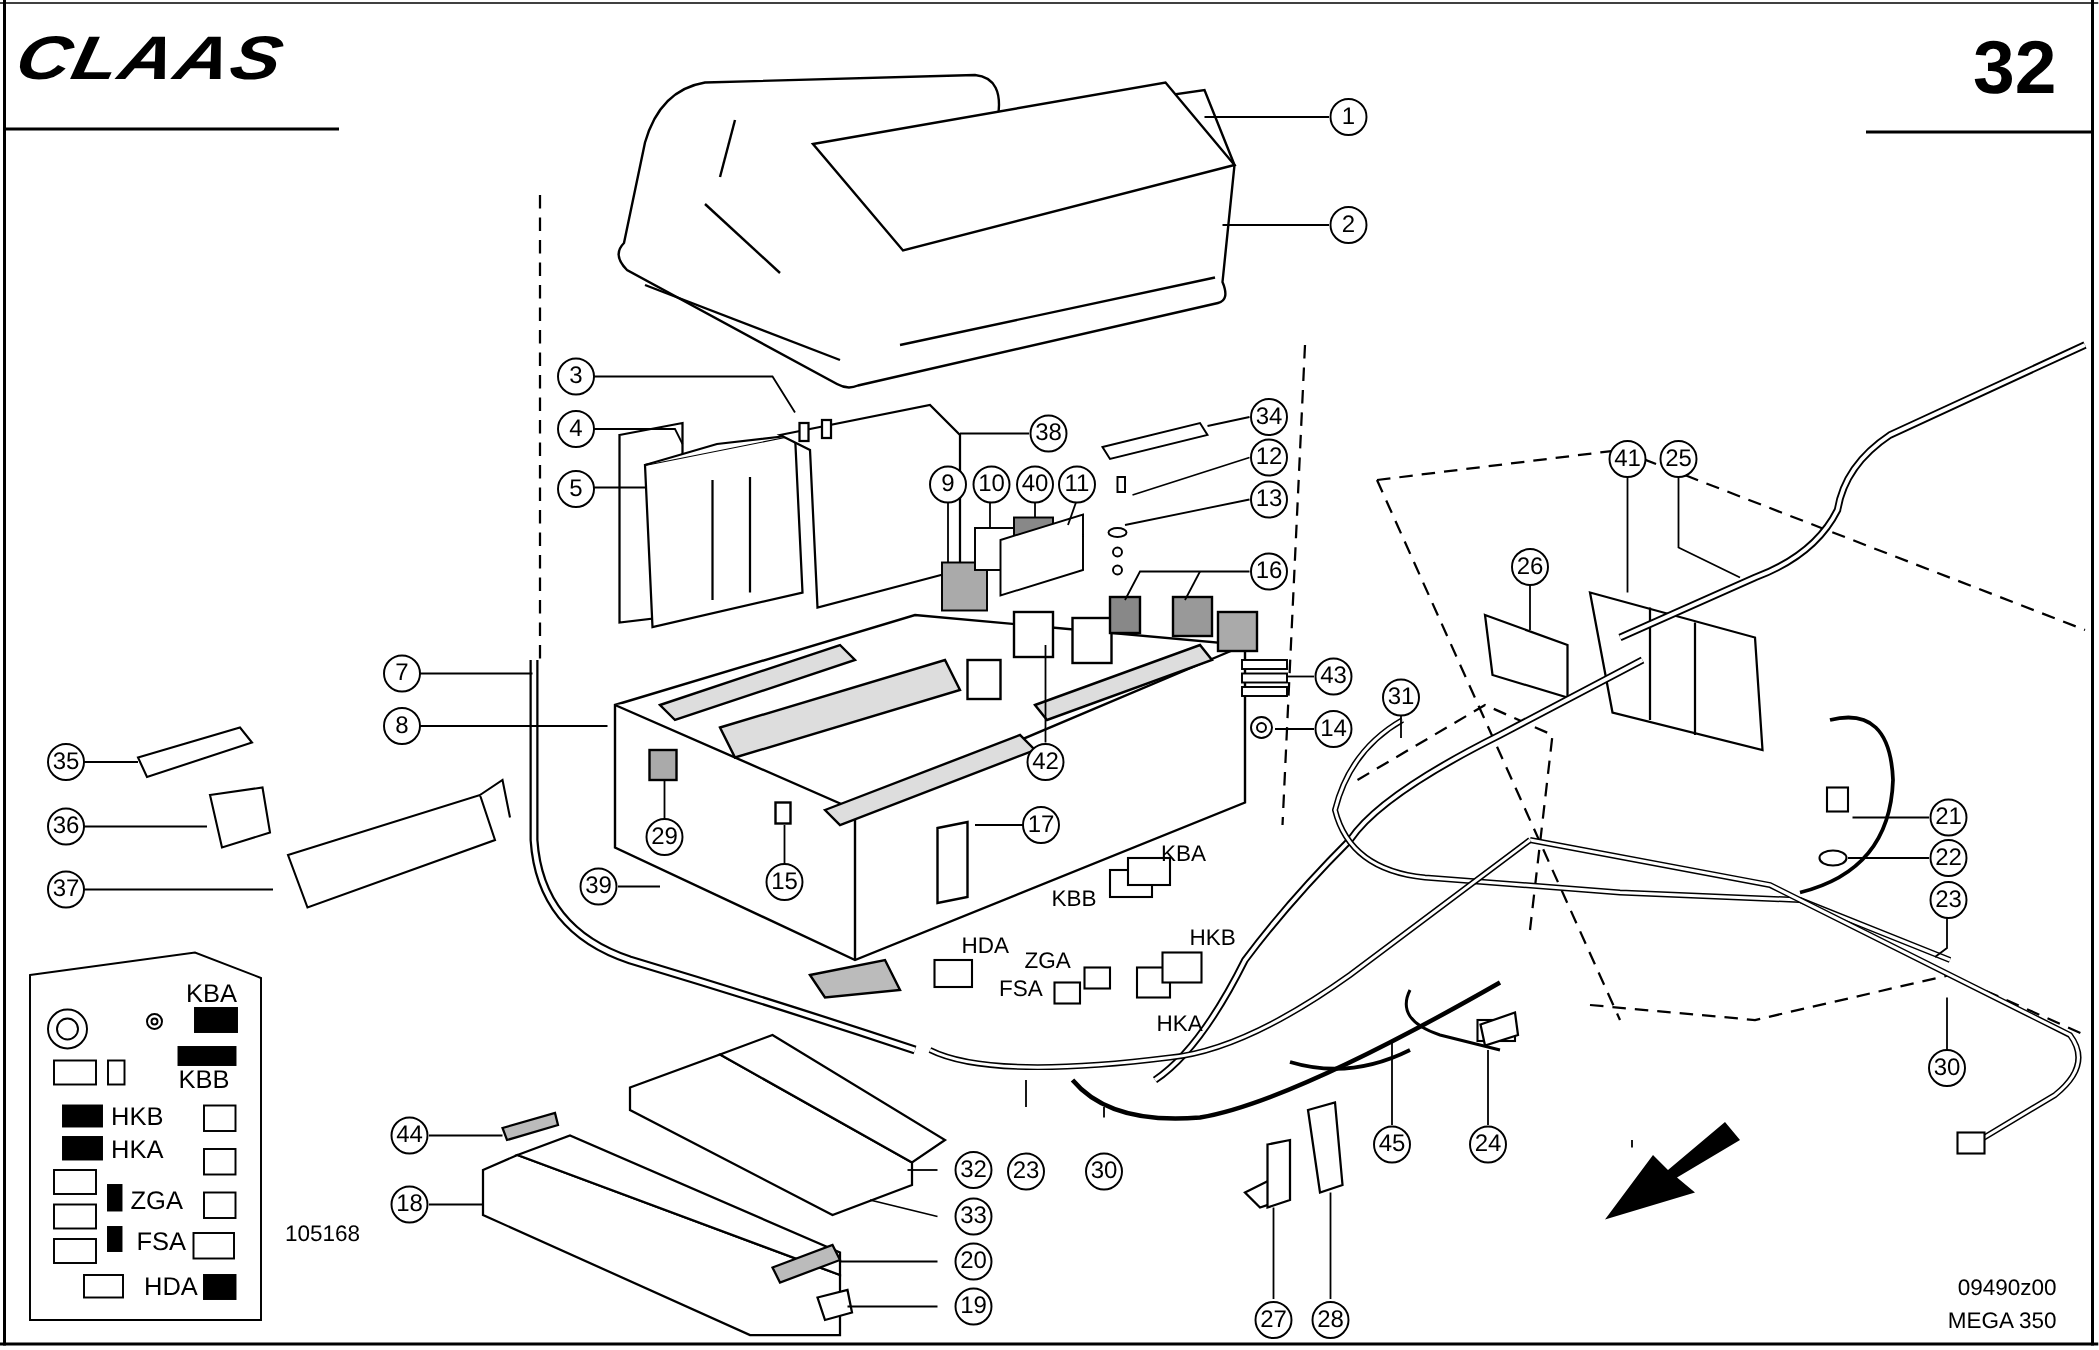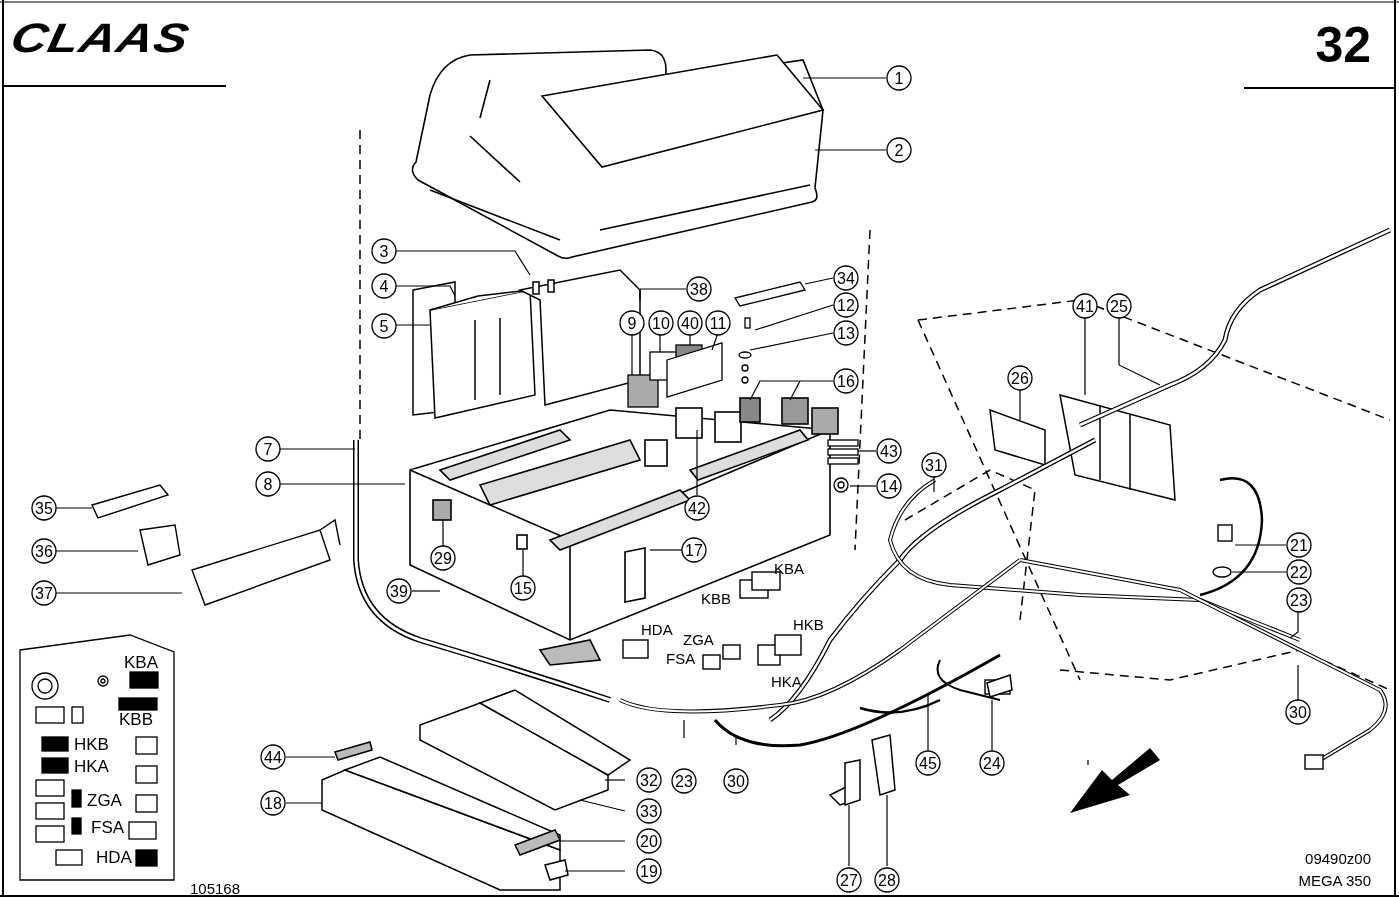--- a/index.html
+++ b/index.html
@@ -1,20 +1,20 @@
 <!DOCTYPE html>
 <html><head>
 <meta charset="utf-8">
 <style>
   html, body { margin: 0; padding: 0; background: #ffffff; }
   body { width: 1399px; height: 900px; position: relative; overflow: hidden; font-family: "Liberation Sans", sans-serif; color: #000; }
   #sheet { position: absolute; left: 0; top: 0; width: 1399px; height: 900px; }
   .logo { position: absolute; left: 16px; top: 18px; font-family: "Liberation Sans", sans-serif; font-weight: bold; font-style: italic; font-size: 50px; letter-spacing: 1px; transform: skewX(-12deg) scaleY(0.82); transform-origin: left top; line-height: 1; }
   .page-num { position: absolute; right: 28px; top: 20px; font-weight: bold; font-size: 50px; line-height: 1; }
-  .doc-id { position: absolute; left: 190px; top: 880px; font-size: 15px; }
+  .doc-id { position: absolute; left: 190px; top: 814px; font-size: 15px; }
   .drawing-no { position: absolute; right: 28px; top: 850px; font-size: 15px; text-align: left; }
   .model { position: absolute; right: 28px; top: 872px; font-size: 15px; text-align: left; }
   svg text { font-family: "Liberation Sans", sans-serif; }
   .callout-text { font-size: 16px; text-anchor: middle; dominant-baseline: central; }
   .conn-label { font-size: 15px; }
   .panel-label { font-size: 17px; }
 </style>
 </head>
 <body>
 

